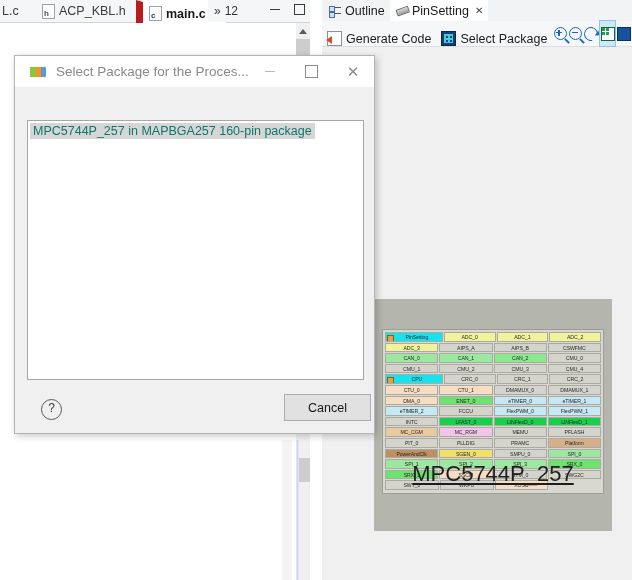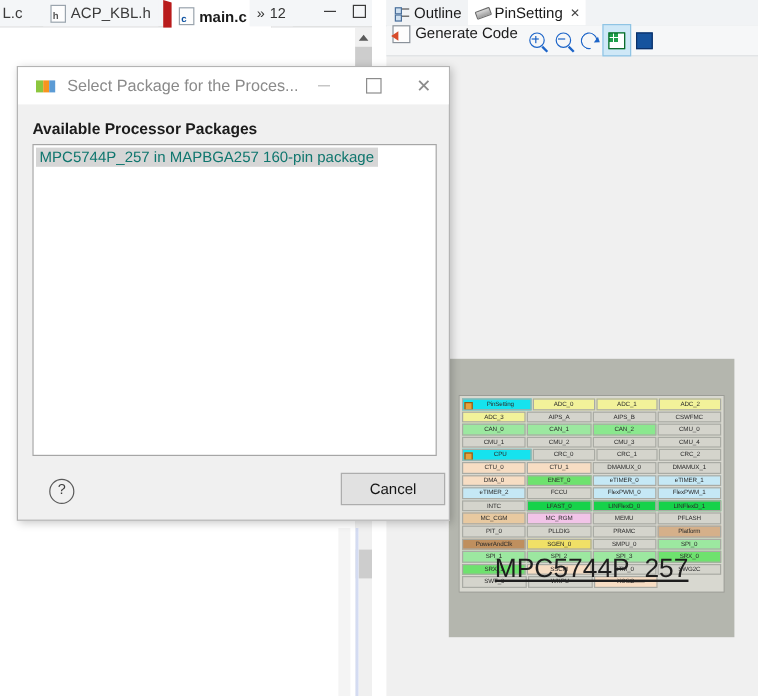--- a/index.html
+++ b/index.html
@@ -145,21 +145,21 @@
     border-radius:50%;background:#1e8c3a;
   }
   .vtab-close{font-size:10px;color:#444;margin-left:2px;}
 
   #view-toolbar{
     position:absolute;left:0;top:21px;width:310px;height:25px;
     background:#f6f7f8;border-bottom:1px solid #dcdfe2;
     display:flex;align-items:center;gap:0px;
   }
   .tb-item{
-    display:flex;align-items:flex-start;gap:4px;padding:0 5px;height:25px;
+    display:flex;align-items:flex-end;gap:4px;padding:0 5px;height:25px;
     font-size:12.5px;color:#1b1b1b;white-space:nowrap;
   }
   .ic-gen{
     width:13px;height:13px;position:relative;flex:0 0 auto;
     background:#fdfdfd;border:1px solid #8a929a;
   }
   .ic-gen:after{
     content:"";position:absolute;left:-2px;top:4px;
     width:0;height:0;border-top:4px solid transparent;border-bottom:4px solid transparent;
     border-right:6px solid #d84b2a;
@@ -372,20 +372,24 @@
       <span class="lbl">PinSetting</span>
       <span class="vtab-close">✕</span>
     </div>
   </div>
 
   <div id="view-toolbar">
     <div class="tb-item">
       <span class="ic-gen"></span>
       <span>Generate Code</span>
     </div>
+    <div class="tb-item">
+      <span class="ic-pkg"></span>
+      <span>Select Package</span>
+    </div>
     <div class="tb-icon">
       <span class="mag">
           <i></i>
           <i class="v"></i>
         </span>
     </div>
     <div class="tb-icon">
       <span class="mag">
           <i></i>
         </span>
@@ -506,21 +510,20 @@
         <span class="o"></span>
         <span class="b"></span>
     </span>
     <span id="dlg-title">Select Package for the Proces...</span>
     <span style="flex:1"></span>
     <span class="dlg-btn dlg-min"></span>
     <span class="dlg-btn dlg-max"></span>
     <span class="dlg-btn dlg-close">✕</span>
   </div>
 
-  <div id="dlg-heading">Available Processor Packages</div>
 
   <div id="pkg-list">
     <div class="pkg-item selected">MPC5744P_257 in MAPBGA257 160-pin package</div>
   </div>
 
   <div id="dlg-footer">
     <div id="help-btn">?</div>
     <div class="fbtn" id="cancel-btn">Cancel</div>
   </div>
 </div>

